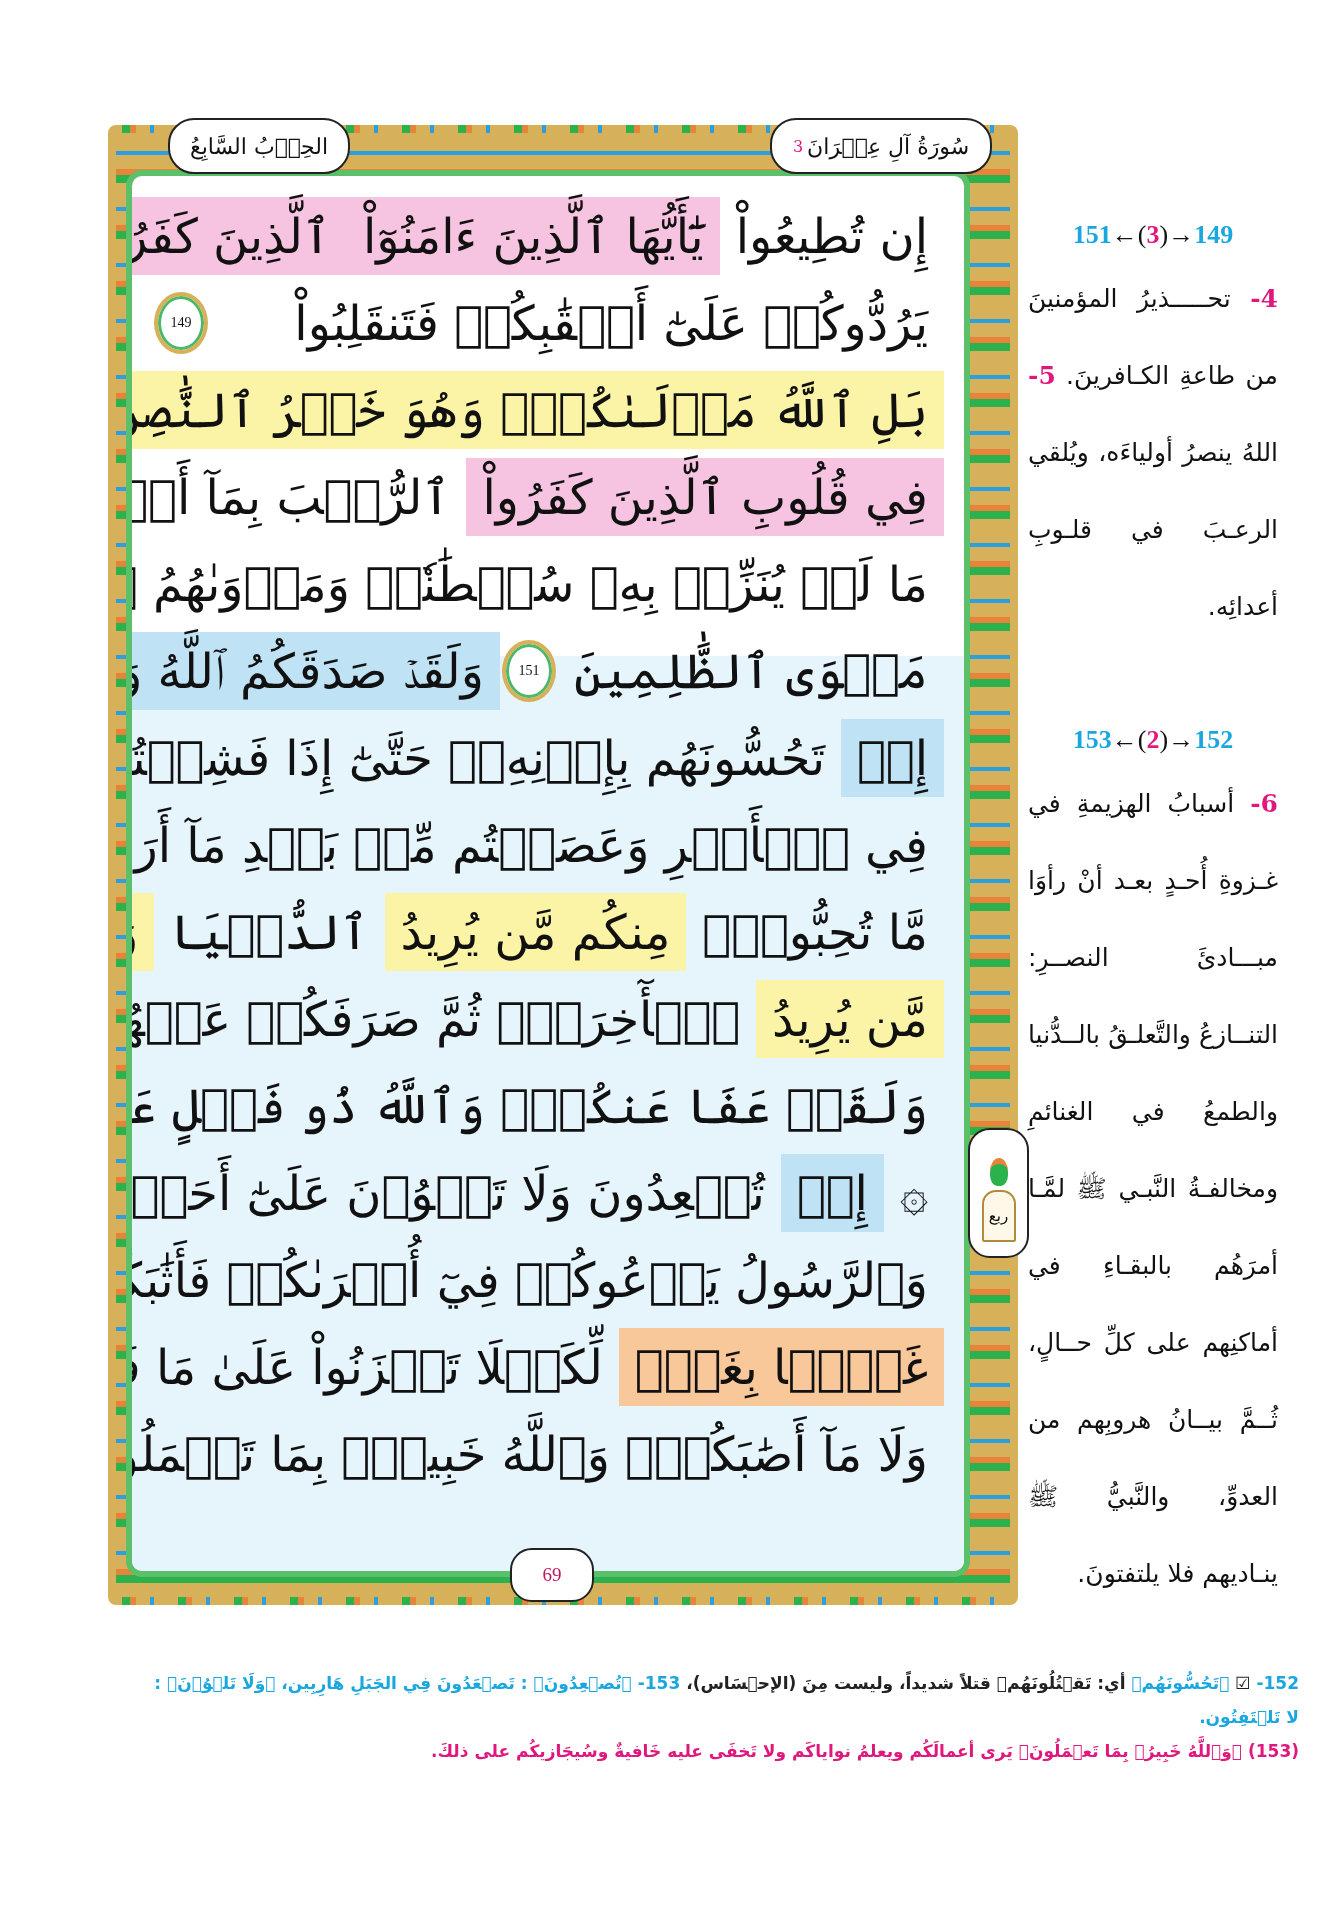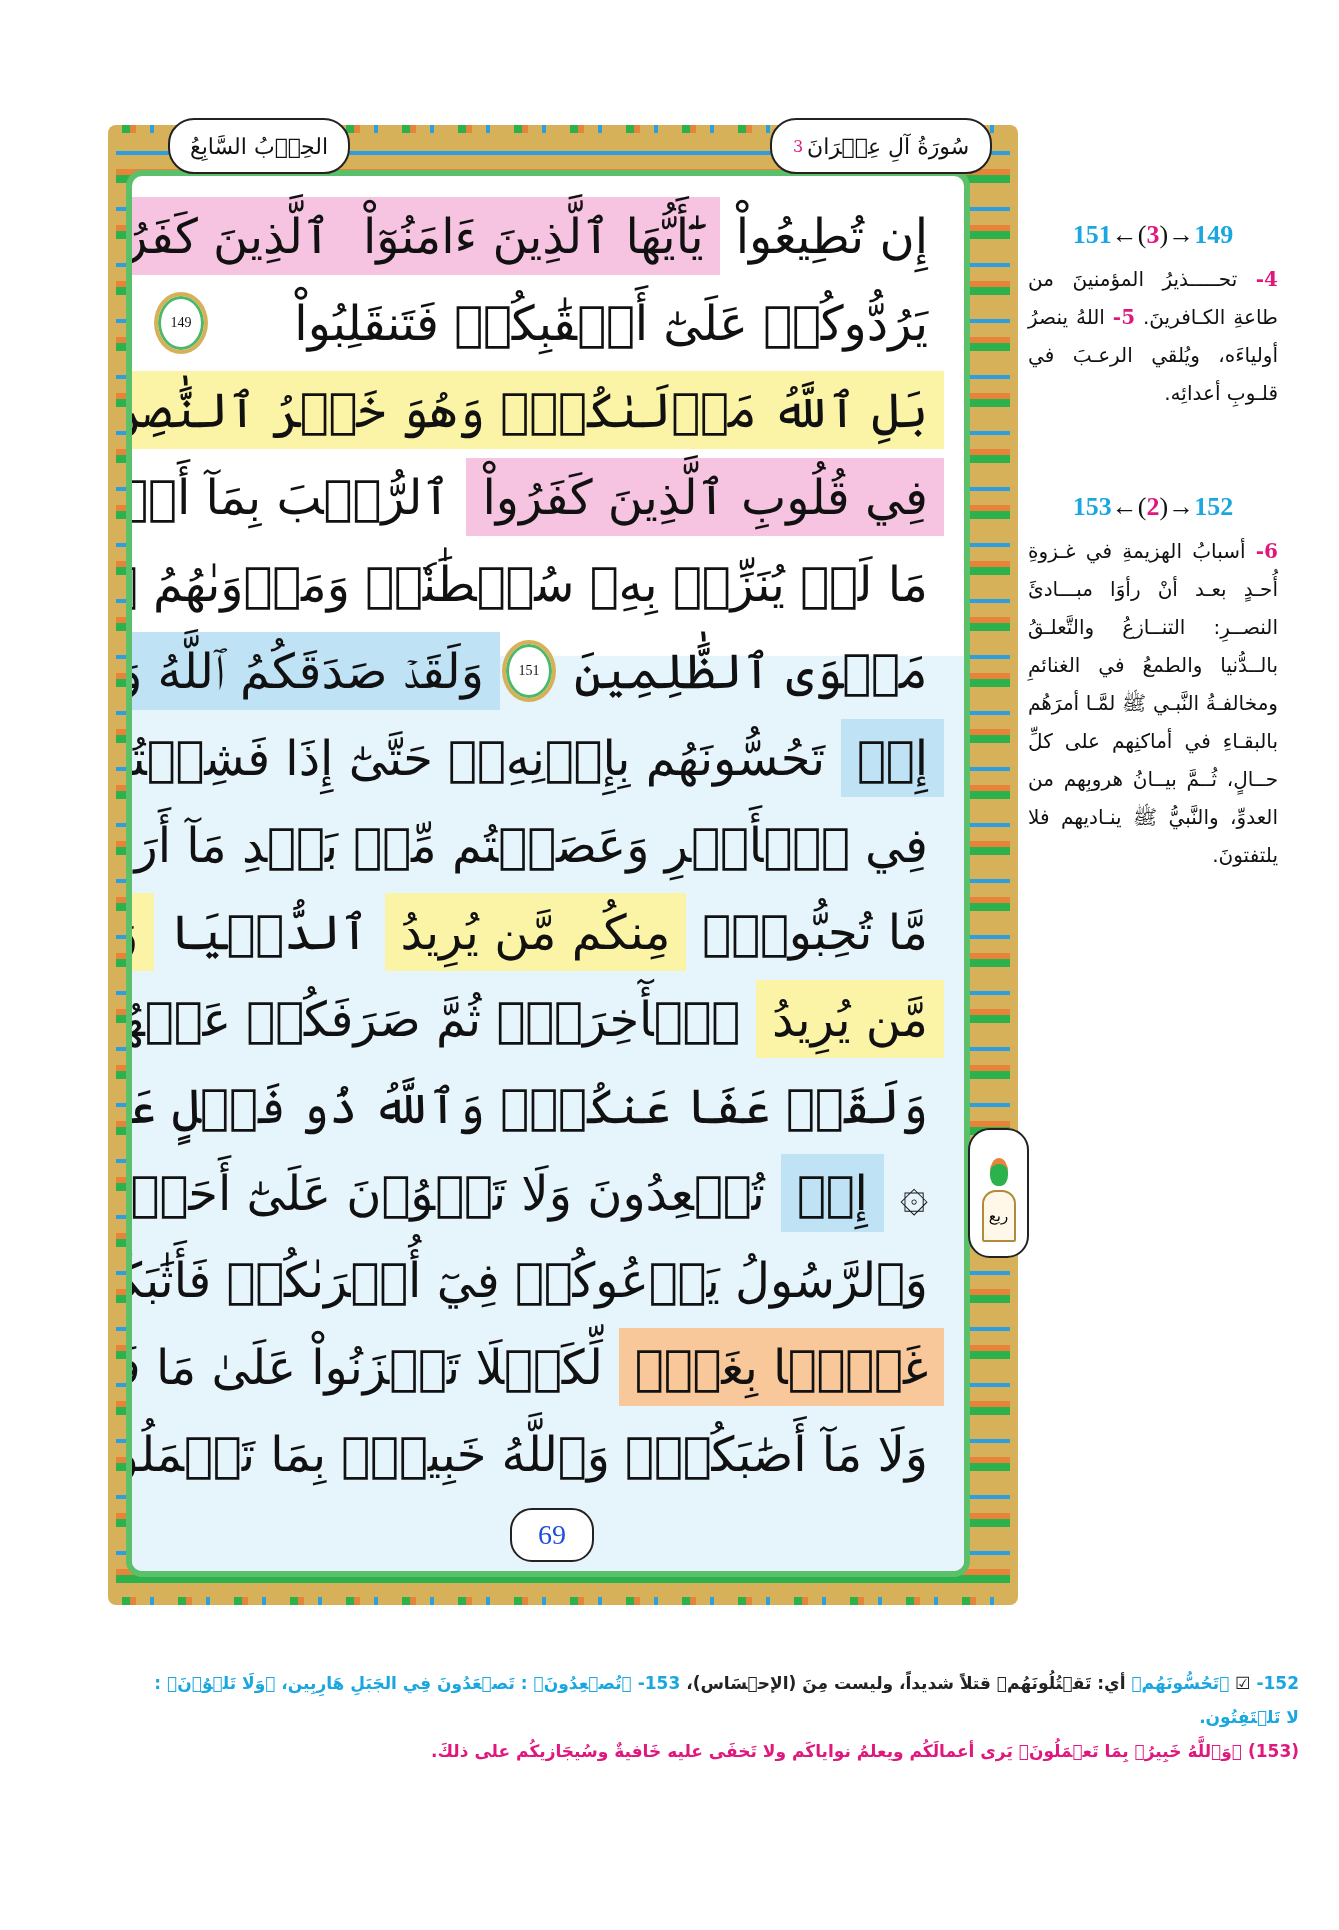--- a/index.html
+++ b/index.html
@@ -17,23 +17,23 @@
     border-radius:6px;}
   .inner{position:absolute;left:126px;top:170px;width:832px;height:1395px;
     background:#ffffff;border:6px solid #5cbf6a;border-radius:16px;z-index:2;overflow:hidden;}
   .blue-zone{position:absolute;left:0;right:0;top:480px;bottom:0;background:#e6f4fc;}
 
   .head-label{position:absolute;top:118px;height:52px;background:#fff;border:2px solid #222;
     border-radius:26px;z-index:3;display:flex;align-items:center;justify-content:center;
     font-family:"DejaVu Serif",serif;font-size:22px;color:#111;direction:rtl;padding:0 14px;}
   .head-label .num{color:#e0187e;font-size:16px;margin-right:4px;}
 
-  .page-num{position:absolute;left:510px;top:1508px;width:80px;height:50px;background:#fff;border:2px solid #222;
+  .page-num{position:absolute;left:510px;top:1548px;width:80px;height:50px;background:#fff;border:2px solid #222;
     border-radius:22px;z-index:3;display:flex;align-items:center;justify-content:center;
-    font-family:"Liberation Serif",serif;font-size:28px;color:#1d4ed8;}
+    font-family:"Liberation Serif",serif;font-size:19px;color:#be185d;}
 
   .quarter{position:absolute;left:968px;top:1128px;width:61px;height:130px;background:#fff;border:2px solid #222;
     border-radius:22px;z-index:3;display:flex;flex-direction:column;align-items:center;justify-content:flex-end;padding-bottom:14px;box-sizing:border-box;}
   .quarter .arch{width:30px;height:48px;border:2px solid #b08c3a;border-radius:14px 14px 2px 2px;background:#fff8e8;
     display:flex;align-items:center;justify-content:center;font-size:15px;font-family:"DejaVu Serif",serif;}
   .quarter .top{width:18px;height:22px;background:#2bb24c;border-radius:50% 50% 40% 40%;margin-bottom:4px;border-top:6px solid #e8833a;}
 
   
   .qline{position:absolute;left:20px;right:20px;height:80px;direction:rtl;
     display:flex;justify-content:space-between;align-items:center;
@@ -45,21 +45,21 @@
   .hl-orange{background:#f8c79a;}
   .ayah{display:inline-flex;align-items:center;justify-content:center;width:40px;height:48px;
     border-radius:50%;background:#fff;border:3px solid #4cb86a;outline:4px solid #d6b15a;
     font-family:"Liberation Serif",serif;font-size:14px;color:#111;margin:0 6px;flex:none;}
 
   
   .side{position:absolute;left:1028px;top:210px;width:250px;direction:rtl;font-family:"DejaVu Sans",sans-serif;color:#111;}
   .side .range{font-family:Liberation Serif, serif;font-weight:bold;font-size:26px;color:#1aa7e0;text-align:center;direction:ltr;height:50px;line-height:50px;}
   .side .range .mid{color:#e0187e;}
   .side .range .arr{color:#111;font-weight:normal;}
-  .side .txt{font-size:20px;line-height:38px;text-align:justify;}
+  .side .txt{font-size:25px;line-height:77px;text-align:justify;}
   .side .k{color:#e0187e;font-weight:bold;font-family:"DejaVu Serif",serif;}
 
   
   .notes{position:absolute;left:150px;right:40px;top:1650px;direction:rtl;font-family:"DejaVu Sans",sans-serif;font-weight:bold;font-size:17px;line-height:34px;margin-top:16px;}
   .notes .blue{color:#1aa7e0;}
   .notes .dark{color:#222;}
   .notes .pink{color:#e0187e;}
 </style>
 </head>
 <body>

